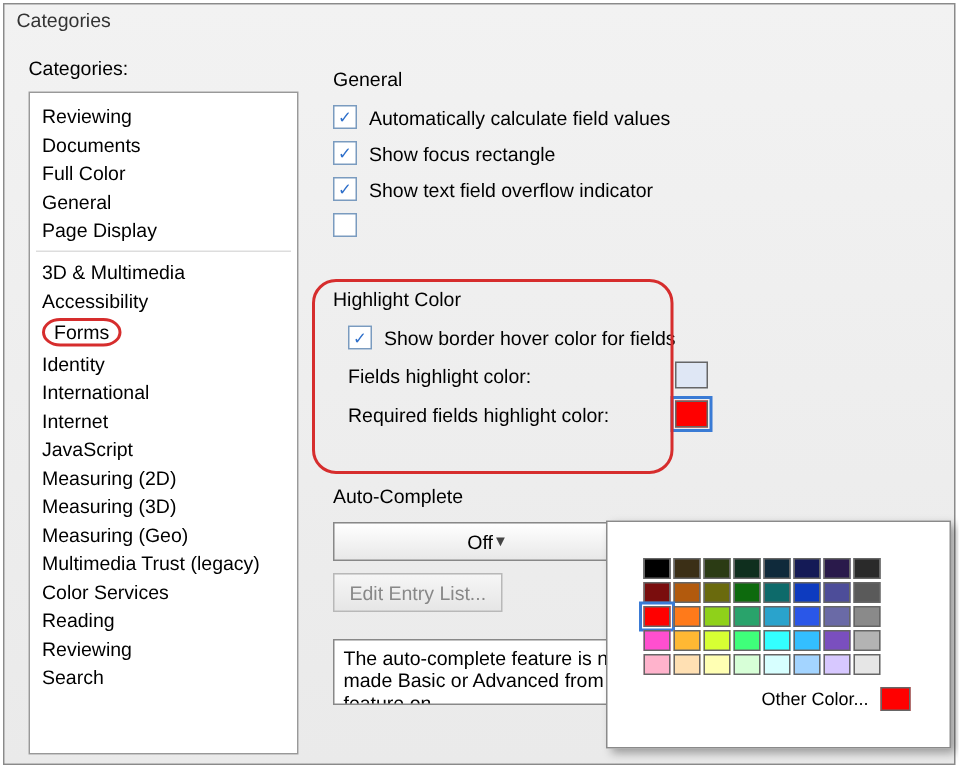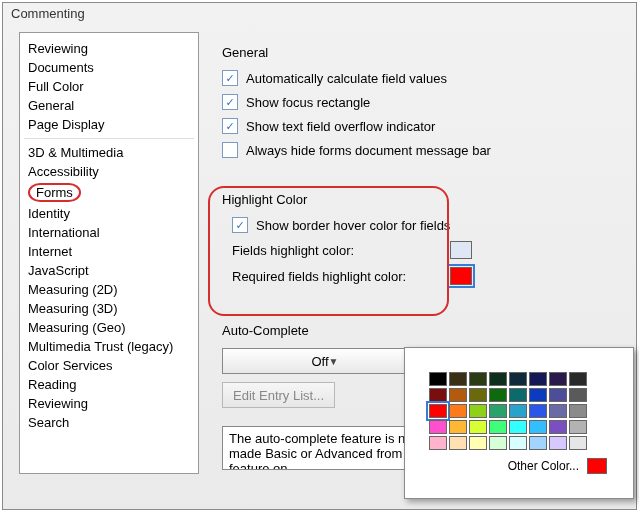--- a/index.html
+++ b/index.html
@@ -29,23 +29,24 @@
 .pcell{width:18px;height:14px;border:1px solid #666;box-sizing:border-box}
 .psel{outline:2px solid #3a7bd5;outline-offset:1px}
 .other{display:flex;align-items:center;justify-content:flex-end;gap:8px;padding:6px 2px 0 2px;font-size:12px}
 .other .sw{width:18px;height:14px;border:1px solid #666}
 .egtext{color:#777;white-space:nowrap;margin-left:8px}
 </style>
 </head>
 <body>
 
 <div class="win">
-  <div class="titlebar">Commenting</div>
+  <div class="titlebar">Categories</div>
   <div class="content">
     <div class="left">
+      <div class="cathdr">Categories:</div>
       <div class="catlist" id="catlist">
           <div class="catitem">Reviewing</div>
           <div class="catitem">Documents</div>
           <div class="catitem">Full Color</div>
           <div class="catitem">General</div>
           <div class="catitem">Page Display</div>
           <div class="hr"></div>
           <div class="catitem">3D &amp; Multimedia</div>
           <div class="catitem">Accessibility</div>
           <div class="catitem"><span class="circled">Forms</span></div>
@@ -73,21 +74,20 @@
         <div class="row">
             <span class="chk checked"></span>
             <span>Show focus rectangle</span>
           </div>
         <div class="row">
             <span class="chk checked"></span>
             <span>Show text field overflow indicator</span>
           </div>
         <div class="row">
             <span class="chk"></span>
-            <span>Always hide forms document message bar</span>
           </div>
       </div>
 
       <div class="gb" id="hlgroup" style="padding-bottom:14px">
         <span class="redring" style="left:-6px;top:-2px;right:170px;height:130px"></span>
         <div class="gbt">Highlight Color</div>
         <div class="row" style="padding-left:10px">
             <span class="chk checked"></span>
             <span>Show border hover color for fields</span>
           </div>

